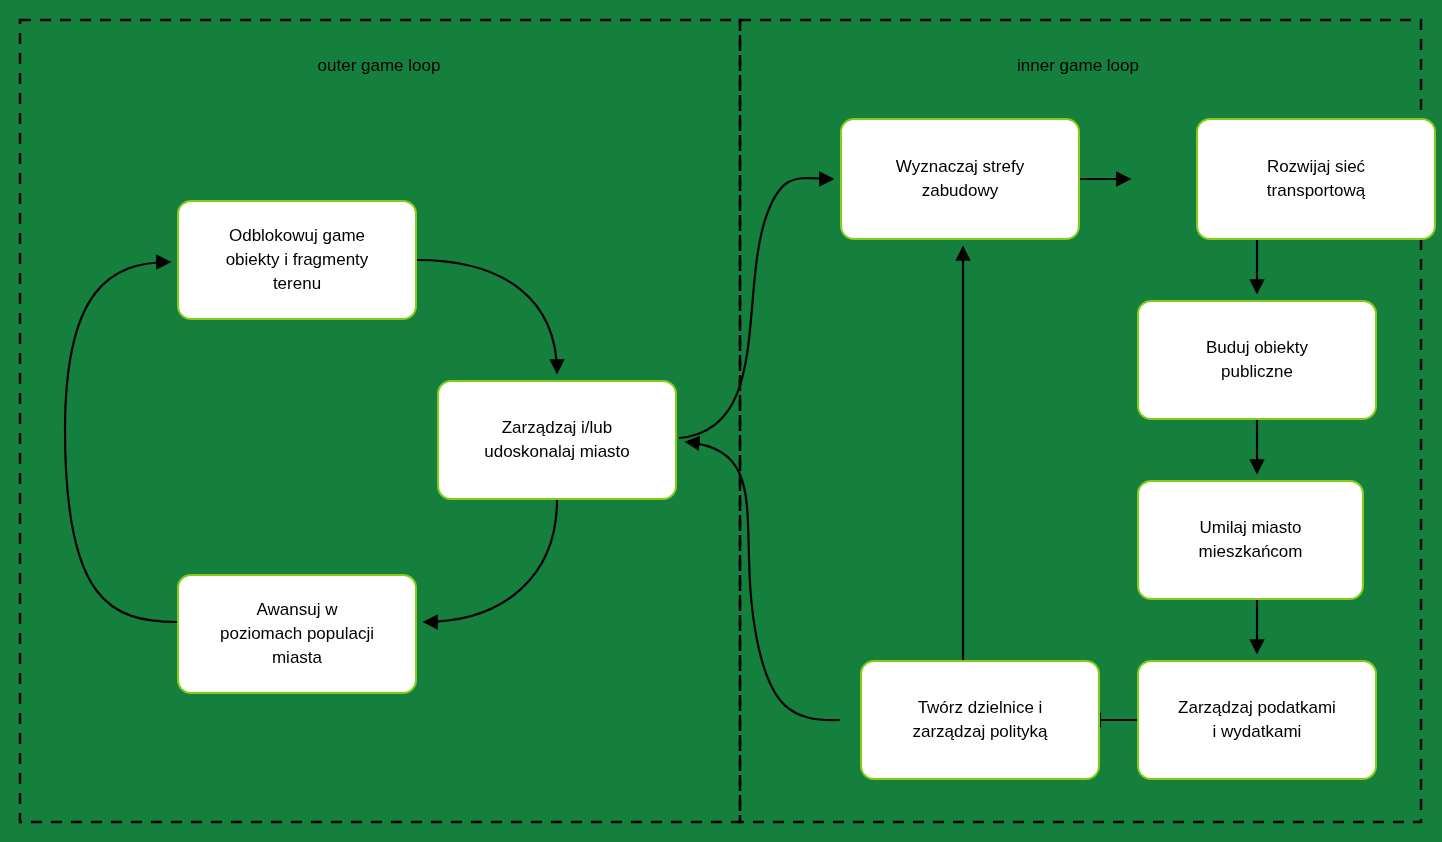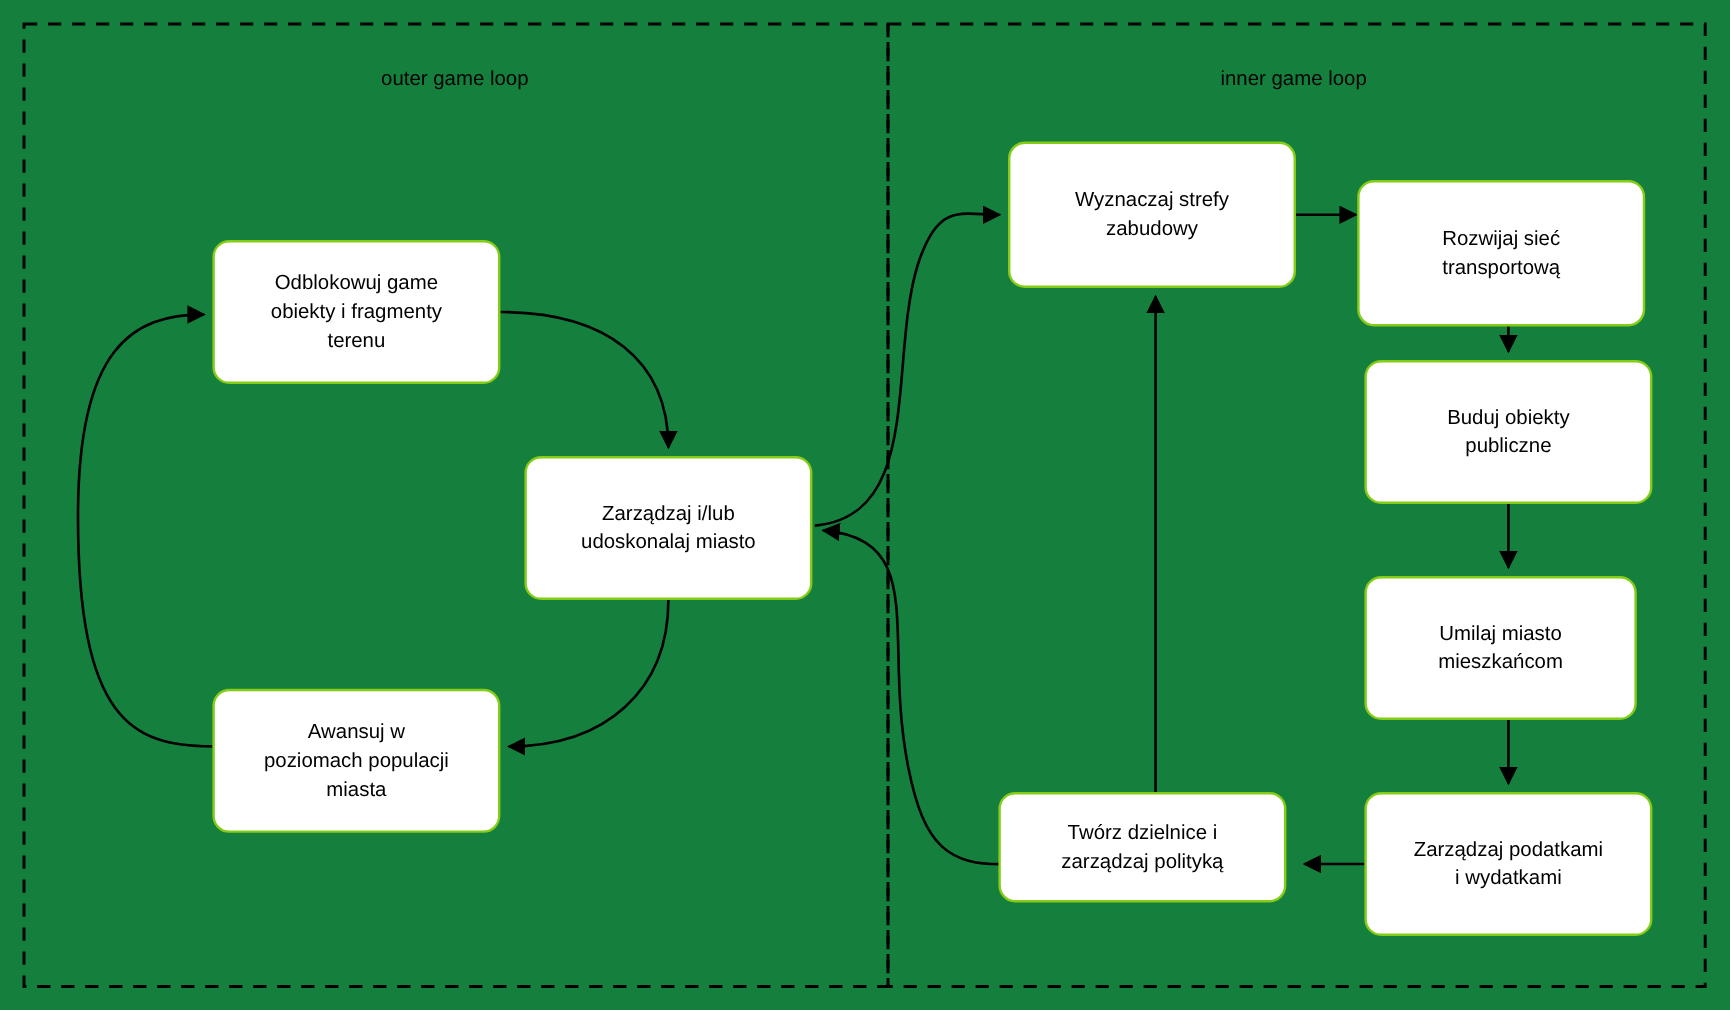--- a/index.html
+++ b/index.html
@@ -98,28 +98,28 @@
   <div class="node" style="left:437px; top:380px; width:240px; height:120px;">Zarządzaj i/lub
 udoskonalaj miasto</div>
 
   <div class="node" style="left:177px; top:562px; width:240px; height:120px;margin-top:12px;">Awansuj w
 poziomach populacji
 miasta</div>
 
   <div class="node" style="left:840px; top:118px; width:240px; height:122px;">Wyznaczaj strefy
 zabudowy</div>
 
-  <div class="node" style="left:1131px; top:118px; width:240px; height:122px;margin-top:32px;">Rozwijaj sieć
+  <div class="node" style="left:1196px; top:118px; width:240px; height:122px;">Rozwijaj sieć
 transportową</div>
 
   <div class="node" style="left:1137px; top:300px; width:240px; height:120px;">Buduj obiekty
 publiczne</div>
 
   <div class="node" style="left:1137px; top:480px; width:227px; height:120px;">Umilaj miasto
 mieszkańcom</div>
 
   <div class="node" style="left:1137px; top:660px; width:240px; height:120px;">Zarządzaj podatkami
 i wydatkami</div>
 
-  <div class="node" style="left:832px; top:660px; width:240px; height:92px;">Twórz dzielnice i
+  <div class="node" style="left:860px; top:660px; width:240px; height:120px;">Twórz dzielnice i
 zarządzaj polityką</div>
 
 </div>
 
 </body></html>

